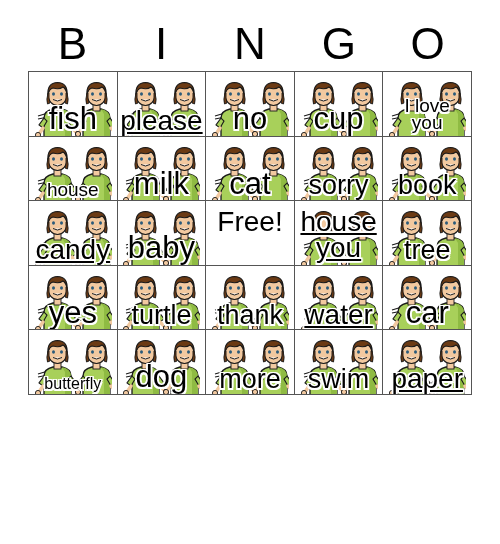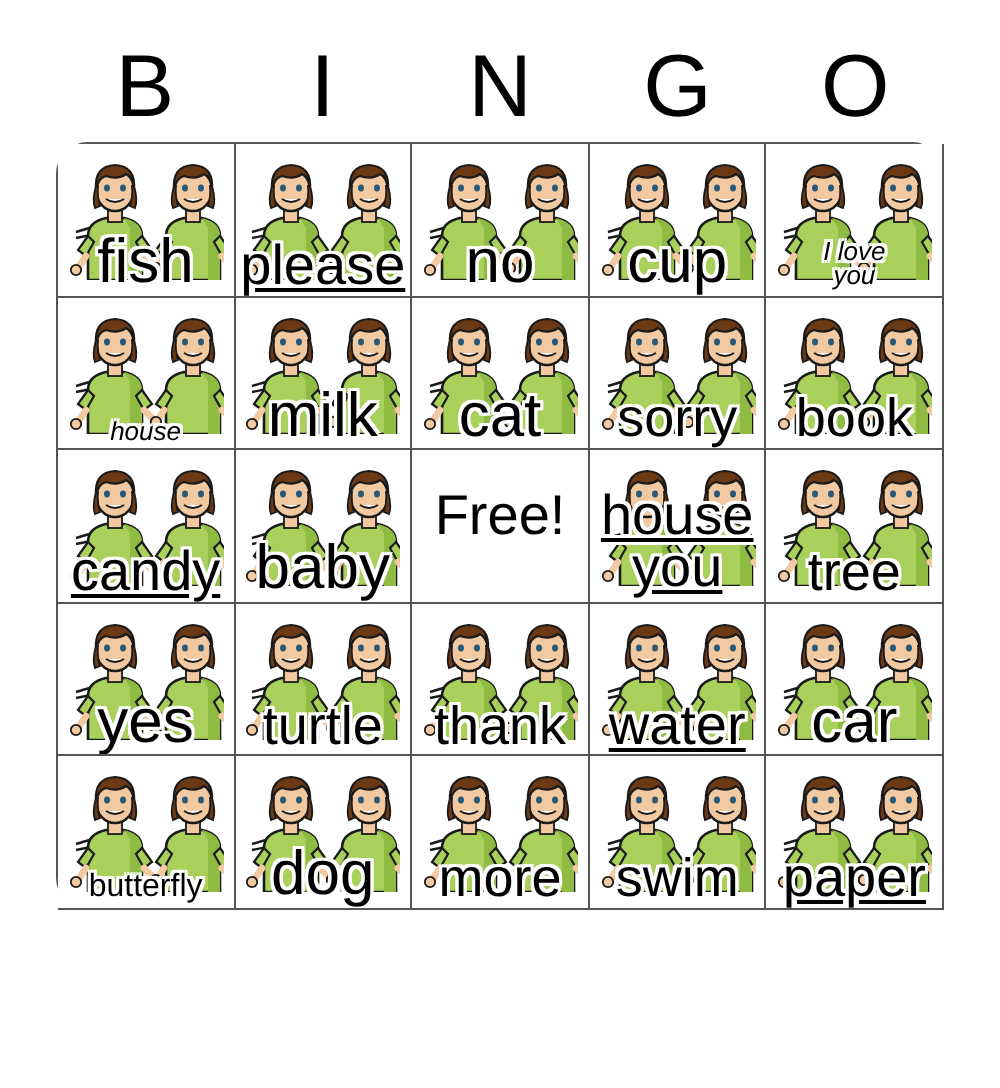--- a/index.html
+++ b/index.html
@@ -43,29 +43,28 @@
     letter-spacing: 0px;
     font-family: "Liberation Sans", sans-serif;
   }
 
   
   #grid {
     position: absolute;
     left: 28px;
     top: 71px;
     width: 444px;
-    height: 384px;
+    height: 324px;
     display: grid;
     grid-template-columns: repeat(5, 1fr);
     grid-template-rows: repeat(5, 1fr);
     border-top: 1.5px solid #555555;
     border-left: 1.5px solid #555555;
     box-sizing: border-box;
     background: #c4b5fd;
-    border-radius: 16px;
   }
   .cell {
     position: relative;
     border-right: 1.5px solid #555555;
     border-bottom: 1.5px solid #555555;
     box-sizing: border-box;
     overflow: hidden;
     background: #ffffff;
   }
 
@@ -99,21 +98,21 @@
       -1.5px 0 0 #ffffff, 1.5px 0 0 #ffffff,
        0 -1.5px 0 #ffffff, 0 1.5px 0 #ffffff;
   }
   .word.two-line { white-space: normal; bottom: 4px; }
   .word .ln { display: block; }
 
   
   .sz-xl { font-size: 31px; }
   .sz-lg { font-size: 27px; }
   .sz-md { font-size: 28px; text-decoration: underline; }
-  .sz-sm { font-size: 13px; font-style: italic; }
+  .sz-sm { font-size: 19px; }
   .sz-xs { font-size: 16px; }
 
   .free-cell .word { bottom: 30px; font-size: 28px; text-shadow: none; margin-top: 32px; }
 </style>
 </head>
 <body>
 
 <div id="card">
 
   <div id="header">

